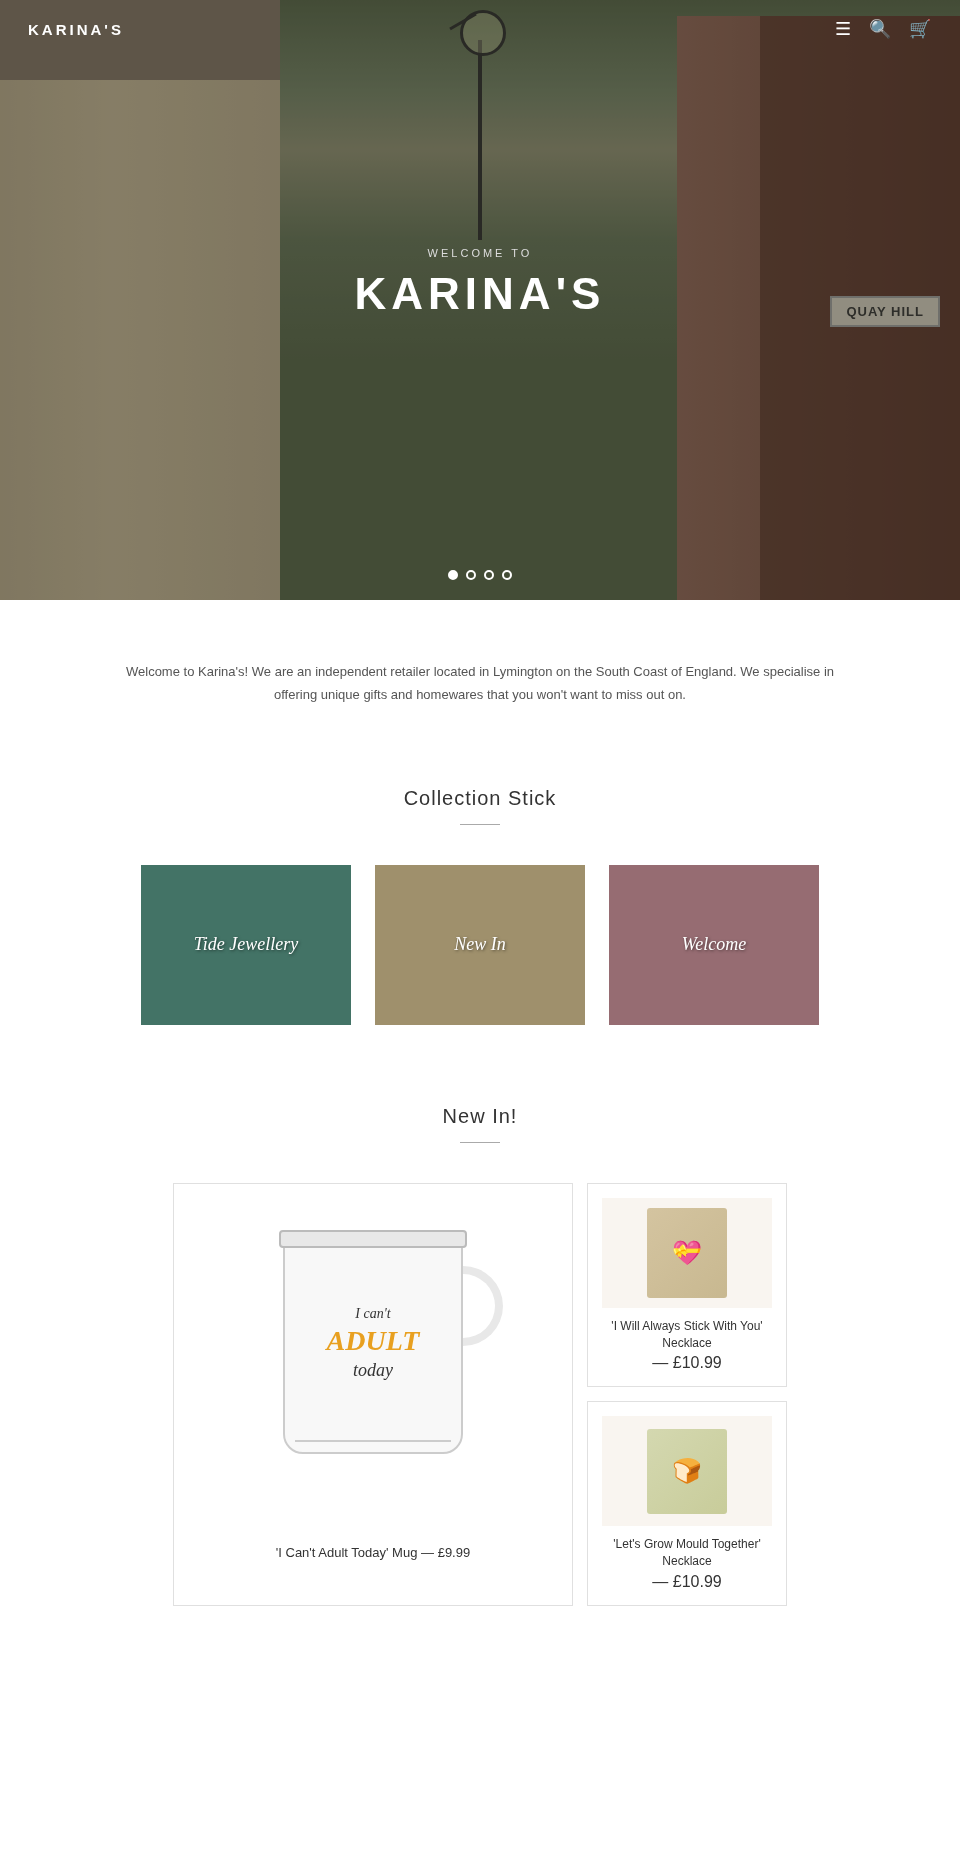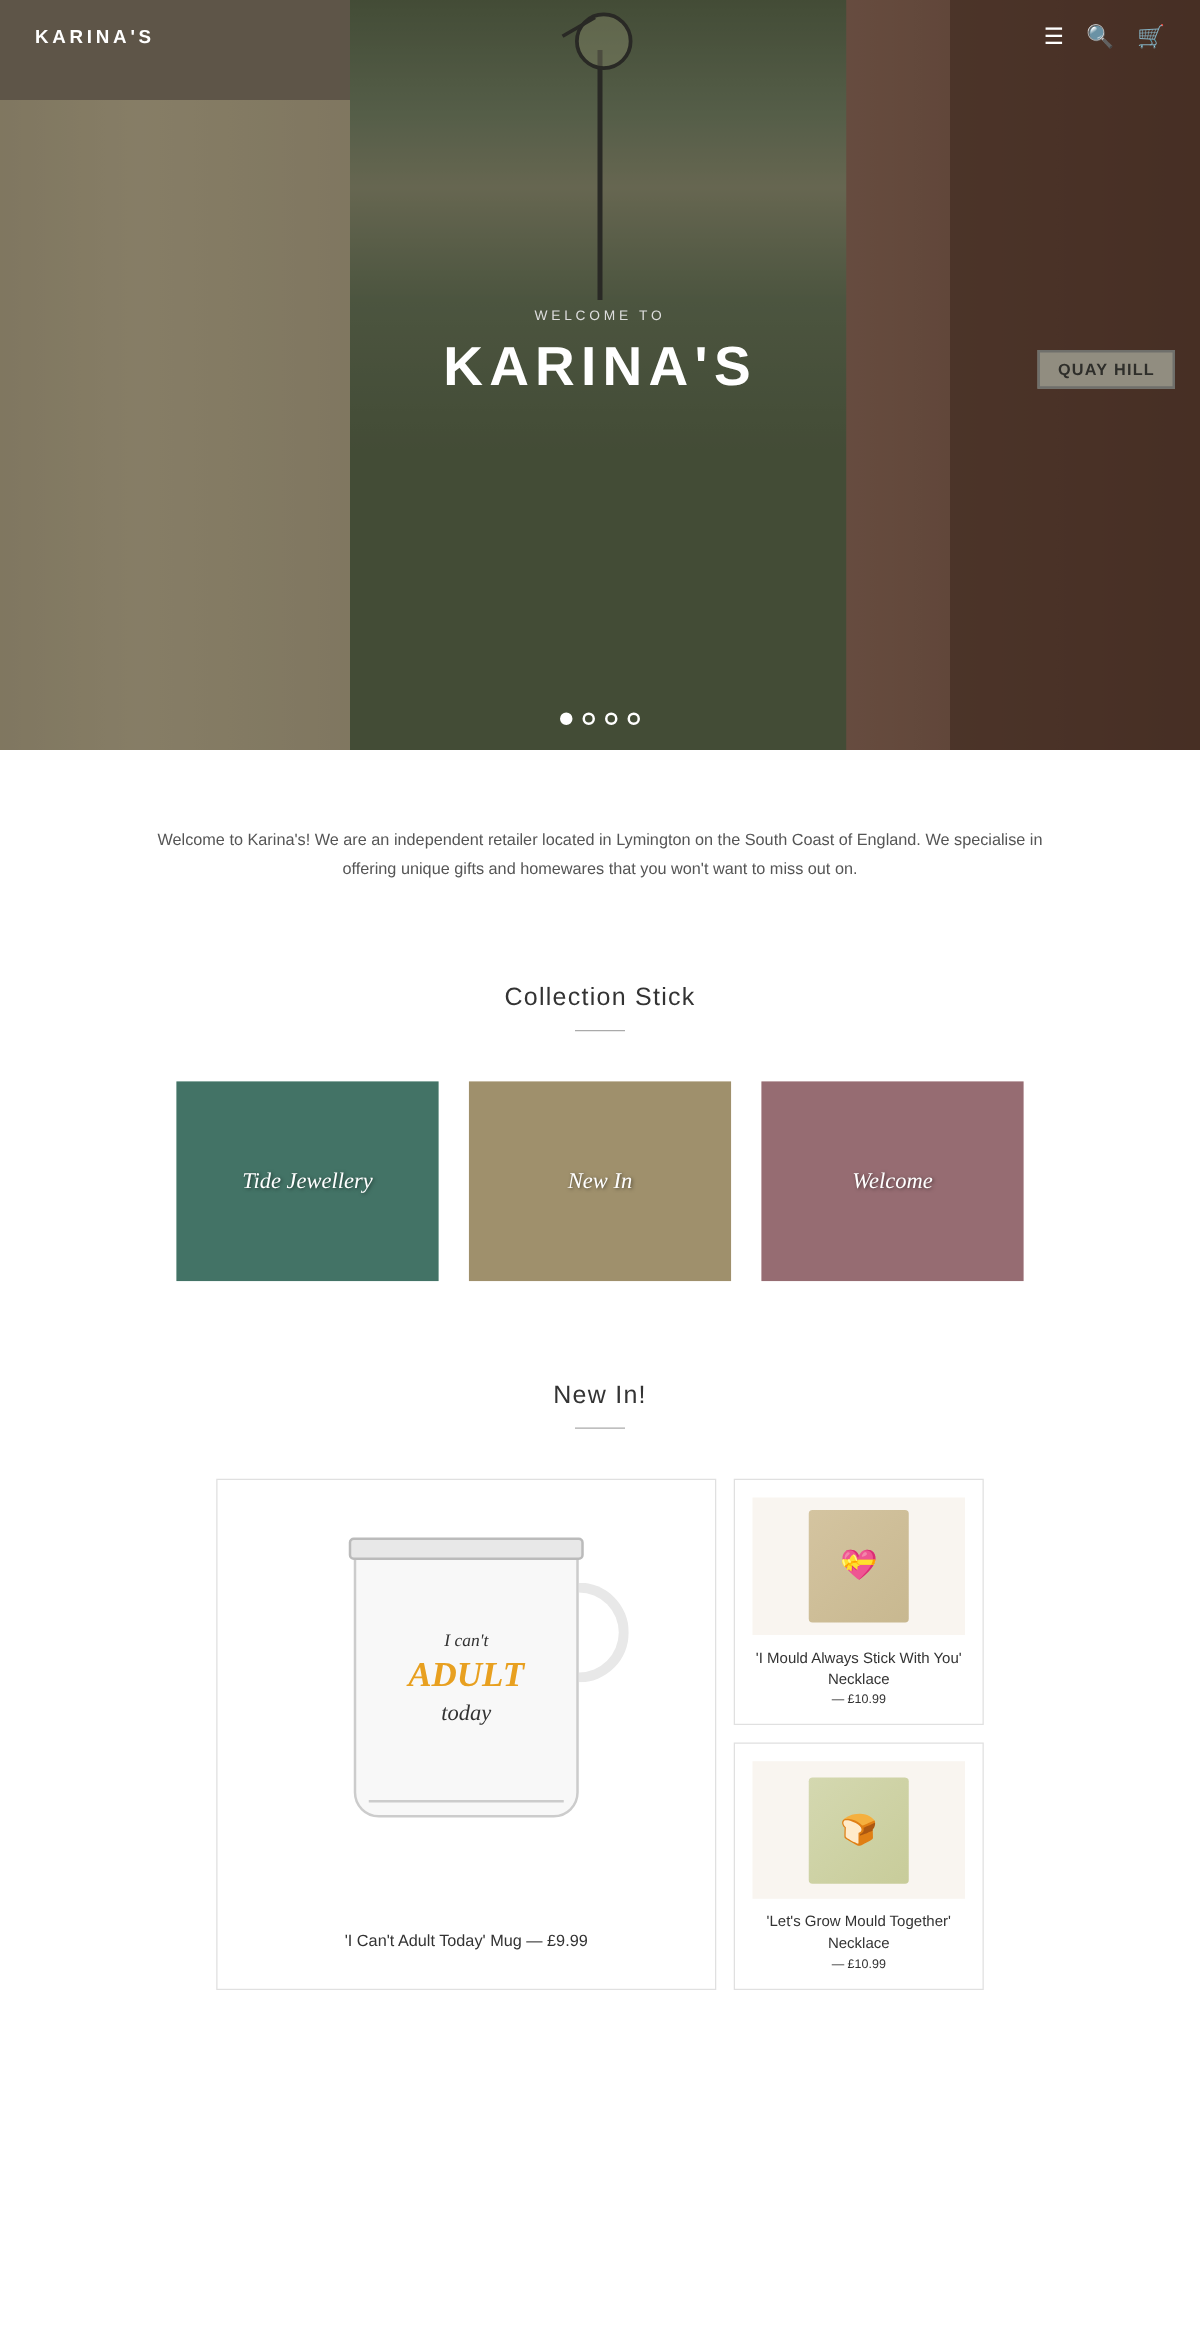--- a/index.html
+++ b/index.html
@@ -62,21 +62,21 @@
     }
     .building-left::before {
       content: '';
       position: absolute;
       top: 0; left: 0; right: 0;
       height: 80px;
       background: #8a7a6a;
     }
     .building-right {
       position: absolute;
-      right: 0; top: 0;
+      right: 0; top: 16px;
       width: 283px; height: 100%;
       background: linear-gradient(to left, #7a4a3a 0%, #8a5a4a 50%, #9a6a5a 100%);
     }
     .building-right::before {
       content: '';
       position: absolute;
       top: 0; right: 0;
       width: 200px; height: 100%;
       background: rgba(80, 40, 30, 0.6);
     }
@@ -381,21 +381,21 @@
 
     .product-small-name {
       font-family: Arial, sans-serif;
       font-size: 12px;
       color: #333;
       margin-bottom: 3px;
       line-height: 1.4;
     }
     .product-small-price {
       font-family: Arial, sans-serif;
-      font-size: 10px;
+      font-size: 16px;
       color: #333;
     }
 
     
     .grow-card {
       width: 80px;
       height: 85px;
       background: linear-gradient(135deg, #d4d8b0 0%, #c8cc9a 100%);
       border-radius: 3px;
       display: flex;
@@ -500,21 +500,21 @@
     </div>
 
     <div class="products-right">
 
       <div class="product-small">
         <div class="product-small-visual">
           <div class="card-visual">
             <span class="card-icon">💝</span>
           </div>
         </div>
-        <div class="product-small-name">'I Mould Always Stick With You' Necklace</div>
+        <div class="product-small-name">'I Will Always Stick With You' Necklace</div>
         <div class="product-small-price">
           — <span>£10.99</span>
         </div>
       </div>
 
       <div class="product-small">
         <div class="product-small-visual">
           <div class="grow-card">
             <span class="card-icon">🍞</span>
           </div>

